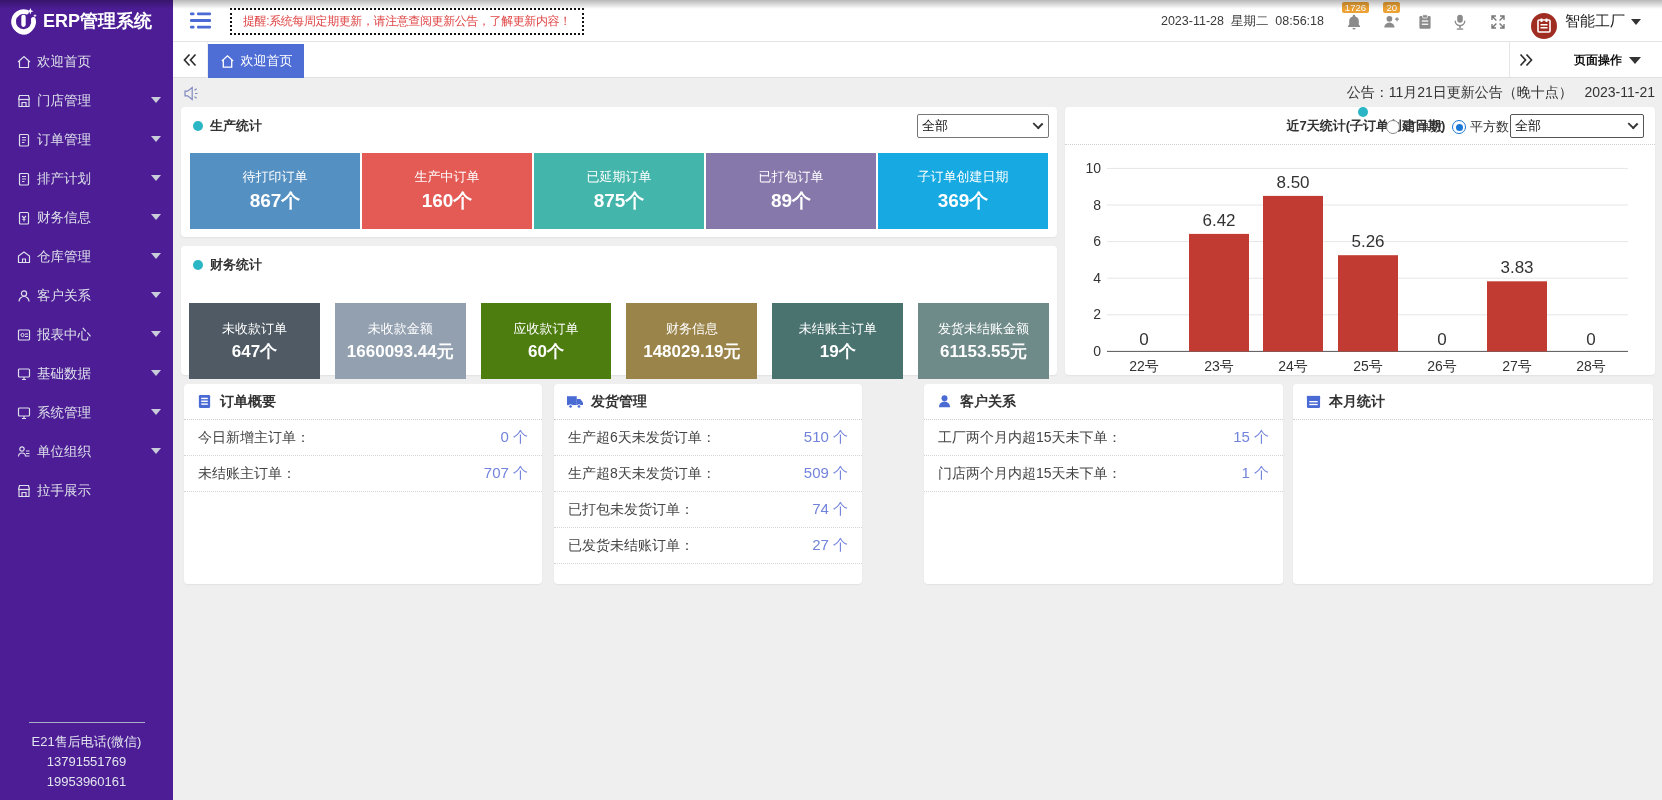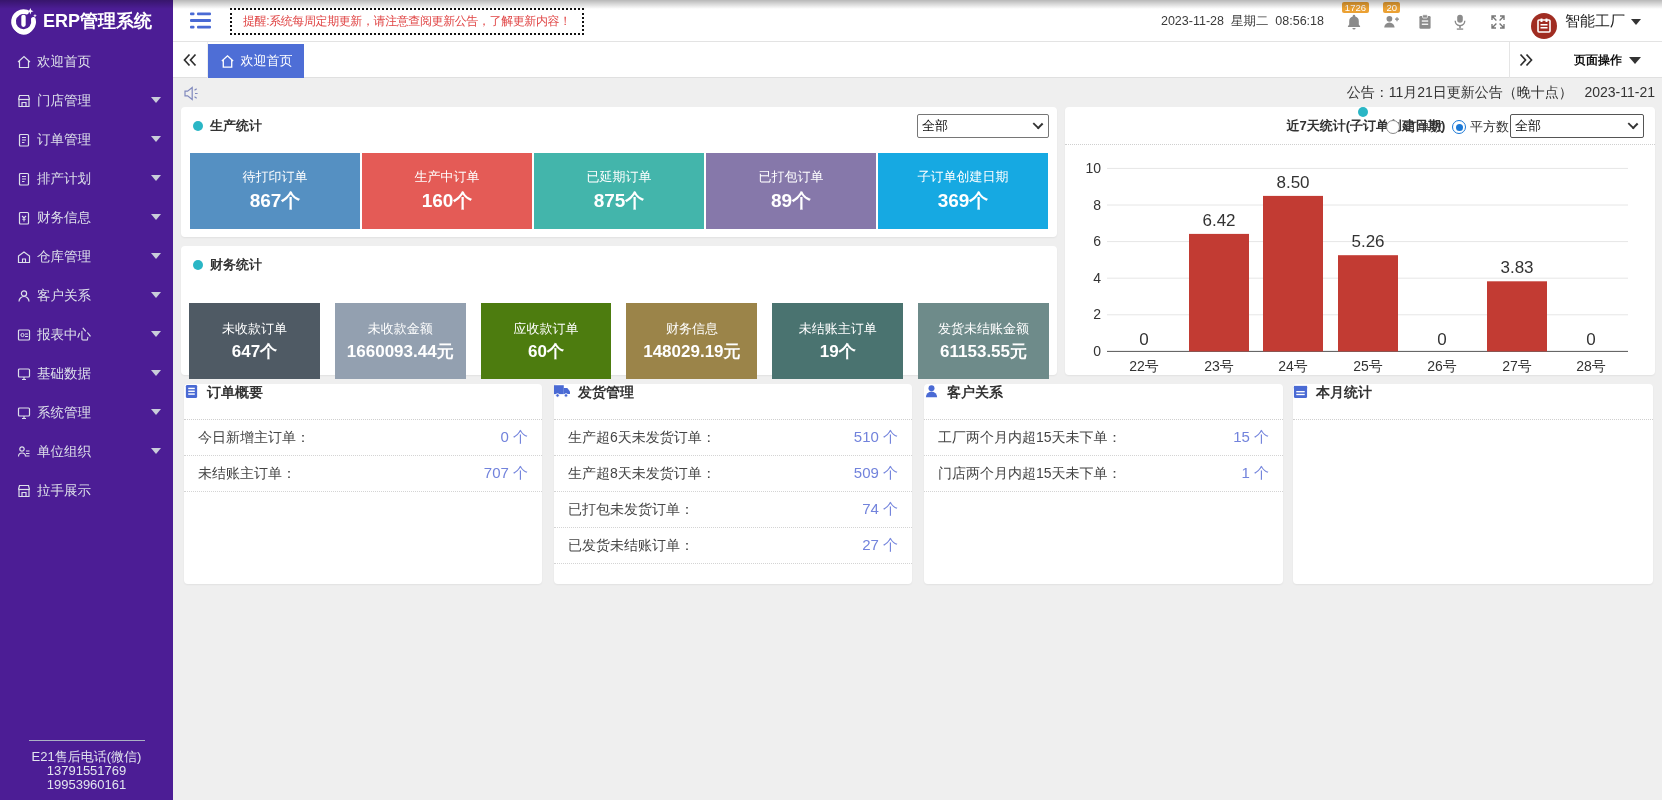--- a/index.html
+++ b/index.html
@@ -8,21 +8,21 @@
 body{position:relative;background:#efefef;}
 
 #sidebar{position:absolute;left:0;top:0;width:173px;height:800px;background:#4c1d95;color:#dfe2ec;}
 #logo{height:42px;display:flex;align-items:center;padding-left:8px;}
 #logo svg{width:32px;height:32px;}
 #logo .t{font-size:18px;font-weight:bold;color:#fff;letter-spacing:0px;margin-left:4px;}
 .menu{margin-top:0px;}
 .mi{height:39px;display:flex;align-items:center;padding-left:17px;position:relative;font-size:13.5px;color:#dde0ea;}
 .mi svg{width:14px;height:14px;margin-right:6px;flex:0 0 auto;}
 .mi .arr{position:absolute;right:12px;top:16px;width:0;height:0;border-left:5px solid transparent;border-right:5px solid transparent;border-top:6px solid #c9cdda;}
-#sfoot{position:absolute;left:0;bottom:8px;width:173px;text-align:center;font-size:13px;color:#e2e5ee;line-height:14px;}
+#sfoot{position:absolute;left:0;bottom:8px;width:173px;text-align:center;font-size:13px;color:#e2e5ee;line-height:20px;}
 #sfoot .line{border-top:1px solid #aab0c4;width:116px;margin:0 auto 9px auto;}
 
 #topbar{position:absolute;left:173px;top:0;width:1489px;height:42px;background:#fff;border-bottom:1px solid #e3e3e3;}
 #burger{position:absolute;left:17px;top:11px;}
 #notice{position:absolute;left:57px;top:8px;height:27px;border:2px dotted #111;padding:8px 11px;display:flex;align-items:center;font-size:12px;letter-spacing:-0.4px;color:#e04545;background:#fff;}
 #hdate{position:absolute;right:338px;top:0;height:42px;display:flex;align-items:center;font-size:12.5px;color:#3a3a3a;}
 .hicon{position:absolute;top:14px;width:16px;height:16px;}
 .badge{position:absolute;top:2px;background:#eba133;color:#fff;font-size:9.5px;line-height:11px;border-radius:2px;padding:0 3px;}
 #avatar{position:absolute;right:105px;top:13px;width:26px;height:26px;border-radius:50%;background:#a02d22;display:flex;align-items:center;justify-content:center;}
 #uname{position:absolute;right:37px;top:0;height:42px;display:flex;align-items:center;font-size:15px;color:#222;}
@@ -45,21 +45,21 @@
 .statrow{display:flex;padding:0 9px;gap:2px;margin-top:8px;}
 .sbox{height:76px;flex:1;display:flex;flex-direction:column;align-items:center;justify-content:center;color:#fff;}
 .sbox .l{font-size:13px;}
 .sbox .v{font-size:19px;font-weight:bold;margin-top:2px;}
 .statrow2{display:flex;padding:11px 8px;gap:15px;margin-top:8px;}
 .statrow2 .sbox .v{font-size:17px;}
 .sel{position:absolute;height:24px;background:#fff;border:1px solid #767676;border-radius:2px;font-size:13px;color:#111;display:flex;align-items:center;padding-left:4px;}
 .sel .chev{position:absolute;right:6px;top:7px;width:8px;height:8px;border-right:2px solid #333;border-bottom:2px solid #333;transform:rotate(45deg) scale(1,0.9);transform-origin:center;margin-top:-2px;}
 
 .card{position:absolute;background:#fff;border-radius:4px;top:384px;height:200px;box-shadow:0 1px 2px rgba(0,0,0,0.06);}
-.chead{height:36px;display:flex;border-bottom:1px dotted #cfcfcf;font-size:14px;font-weight:bold;color:#333;}
+.chead{height:36px;display:flex;align-items:center;padding-left:13px;border-bottom:1px dotted #cfcfcf;font-size:14px;font-weight:bold;color:#333;}
 .chead svg{margin-right:8px;}
 .crow{height:36px;display:flex;align-items:center;justify-content:space-between;padding:0 14px;border-bottom:1px dotted #d4d4d4;font-size:14px;color:#444;}
 .crow .val{color:#7283dc;font-size:15px;}
 
 #radios{position:absolute;left:1386px;top:118px;display:flex;align-items:center;font-size:13px;color:#333;}
 .radio{width:14px;height:14px;border-radius:50%;border:1px solid #8a8a8a;background:#fff;margin-right:4px;flex:0 0 auto;}
 .radio.on{border:1px solid #1a78d6;position:relative;}
 .radio.on:after{content:"";position:absolute;left:2.5px;top:2.5px;width:7px;height:7px;border-radius:50%;background:#1a78d6;}
 </style>
 </head>
@@ -339,21 +339,21 @@
       </svg>订单概要</div>
   <div class="crow">
       <span>今日新增主订单：</span>
       <span class="val">0 个</span>
     </div>
   <div class="crow">
       <span>未结账主订单：</span>
       <span class="val">707 个</span>
     </div>
 </div>
-<div class="card" style="left:554px;width:358px;">
+<div class="card" style="left:554px;width:308px;">
   <div class="chead"><svg width="16" height="14" viewBox="0 0 18 15">
         <path d="M0 1h11v10H0z" fill="#4a6ad4"></path>
         <path d="M11 4h4l3 4v3h-7z" fill="#4a6ad4"></path>
         <circle cx="4" cy="12.5" r="2" fill="#4a6ad4" stroke="#fff"></circle>
         <circle cx="13.5" cy="12.5" r="2" fill="#4a6ad4" stroke="#fff"></circle>
       </svg>发货管理</div>
   <div class="crow">
       <span>生产超6天未发货订单：</span>
       <span class="val">510 个</span>
     </div>

